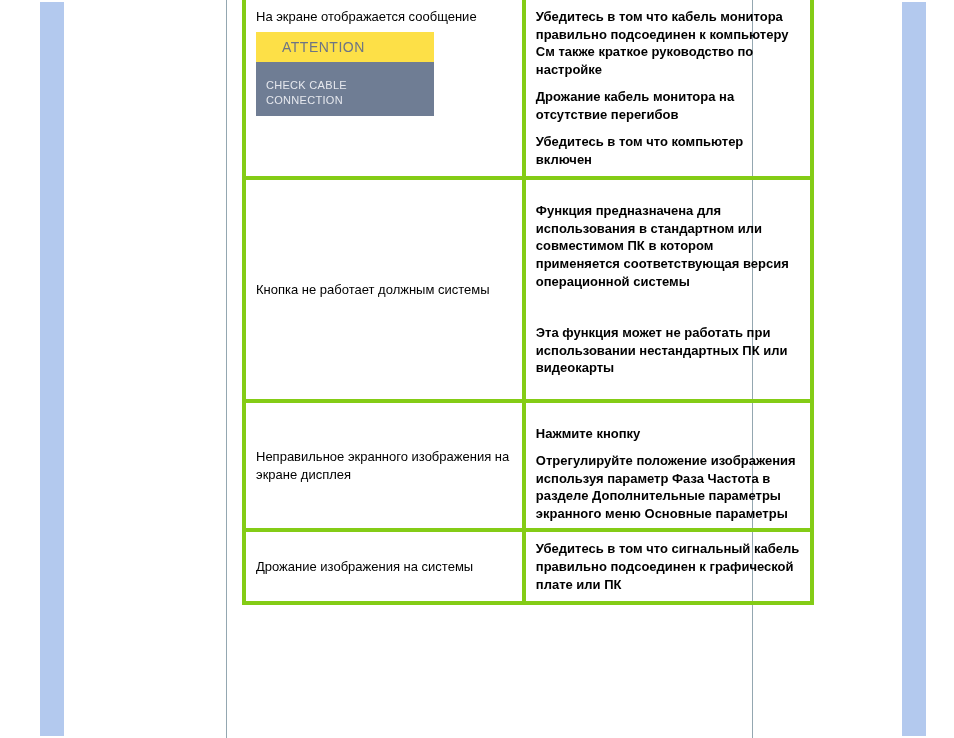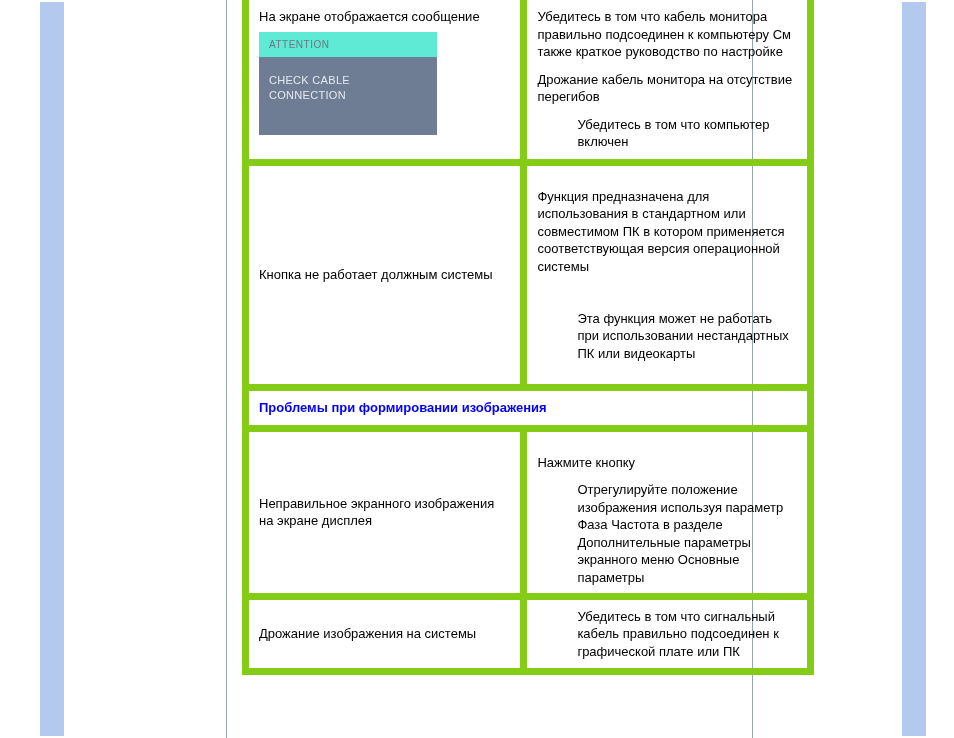--- a/index.html
+++ b/index.html
@@ -33,57 +33,57 @@
   .sep-line.l2 { left: 752px; }
 
   .troubleshoot-table {
     position: absolute;
     left: 242px;
     top: 0;
     width: 572px;
     border-collapse: collapse;
   }
   .troubleshoot-table td {
-    border: 7px solid #84cc16;
+    border: 4px solid #84cc16;
     vertical-align: middle;
     padding: 8px 10px;
     line-height: 1.35;
   }
   .troubleshoot-table tr:first-child td {
     border-top: none;
   }
   .col-left { width: 244px; }
-  .col-right { width: 252px; }
+  .col-right { width: 252px; font-weight: bold; }
   .section-header {
     color: #0000ff;
     font-weight: bold;
     padding: 6px 10px;
   }
   .para { margin: 0 0 10px 0; }
-  .para:last-child { margin-bottom: 0; margin-left: 40px; }
+  .para:last-child { margin-bottom: 0; }
 
   
   .msg-box {
     margin-top: 6px;
     width: 178px;
     font-family: Arial, Helvetica, sans-serif;
   }
   .msg-title {
-    background: #5eead4;
+    background: #fde047;
     color: #6d7485;
-    font-size: 10px;
+    font-size: 14px;
     letter-spacing: 0.5px;
-    padding: 6px 10px;
+    padding: 6px 26px;
   }
   .msg-body {
     background: #6f7d94;
     color: #e6e8ee;
     font-size: 11px;
     letter-spacing: 0.3px;
-    padding: 16px 10px 32px 10px;
+    padding: 16px 10px 8px 10px;
   }
 </style>
 </head>
 <body>
 
 <div class="blue-strip left"></div>
 <div class="blue-strip right"></div>
 <div class="sep-line l1"></div>
 <div class="sep-line l2"></div>
 
@@ -108,23 +108,20 @@
   <tr>
     <td class="col-left">
       <div>Кнопка          не работает должным системы</div>
     </td>
     <td class="col-right" style="padding-top:22px; padding-bottom:22px;">
       <div class="para" style="margin-bottom:34px;">Функция         предназначена для использования в стандартном                     или         совместимом ПК  в котором применяется соответствующая версия операционной системы</div>
       <div class="para">Эта функция может не работать при использовании нестандартных ПК или видеокарты</div>
     </td>
   </tr>
 
-  <tr>
-    <td colspan="2" class="section-header">Проблемы при формировании изображения</td>
-  </tr>
 
   <tr>
     <td class="col-left">
       <div>Неправильное экранного изображения на экране дисплея</div>
     </td>
     <td class="col-right" style="padding-top:22px; padding-bottom:6px;">
       <div class="para">Нажмите кнопку</div>
       <div class="para">Отрегулируйте положение изображения  используя параметр                   Фаза Частота  в разделе                    Дополнительные параметры  экранного меню Основные параметры</div>
     </td>
   </tr>

